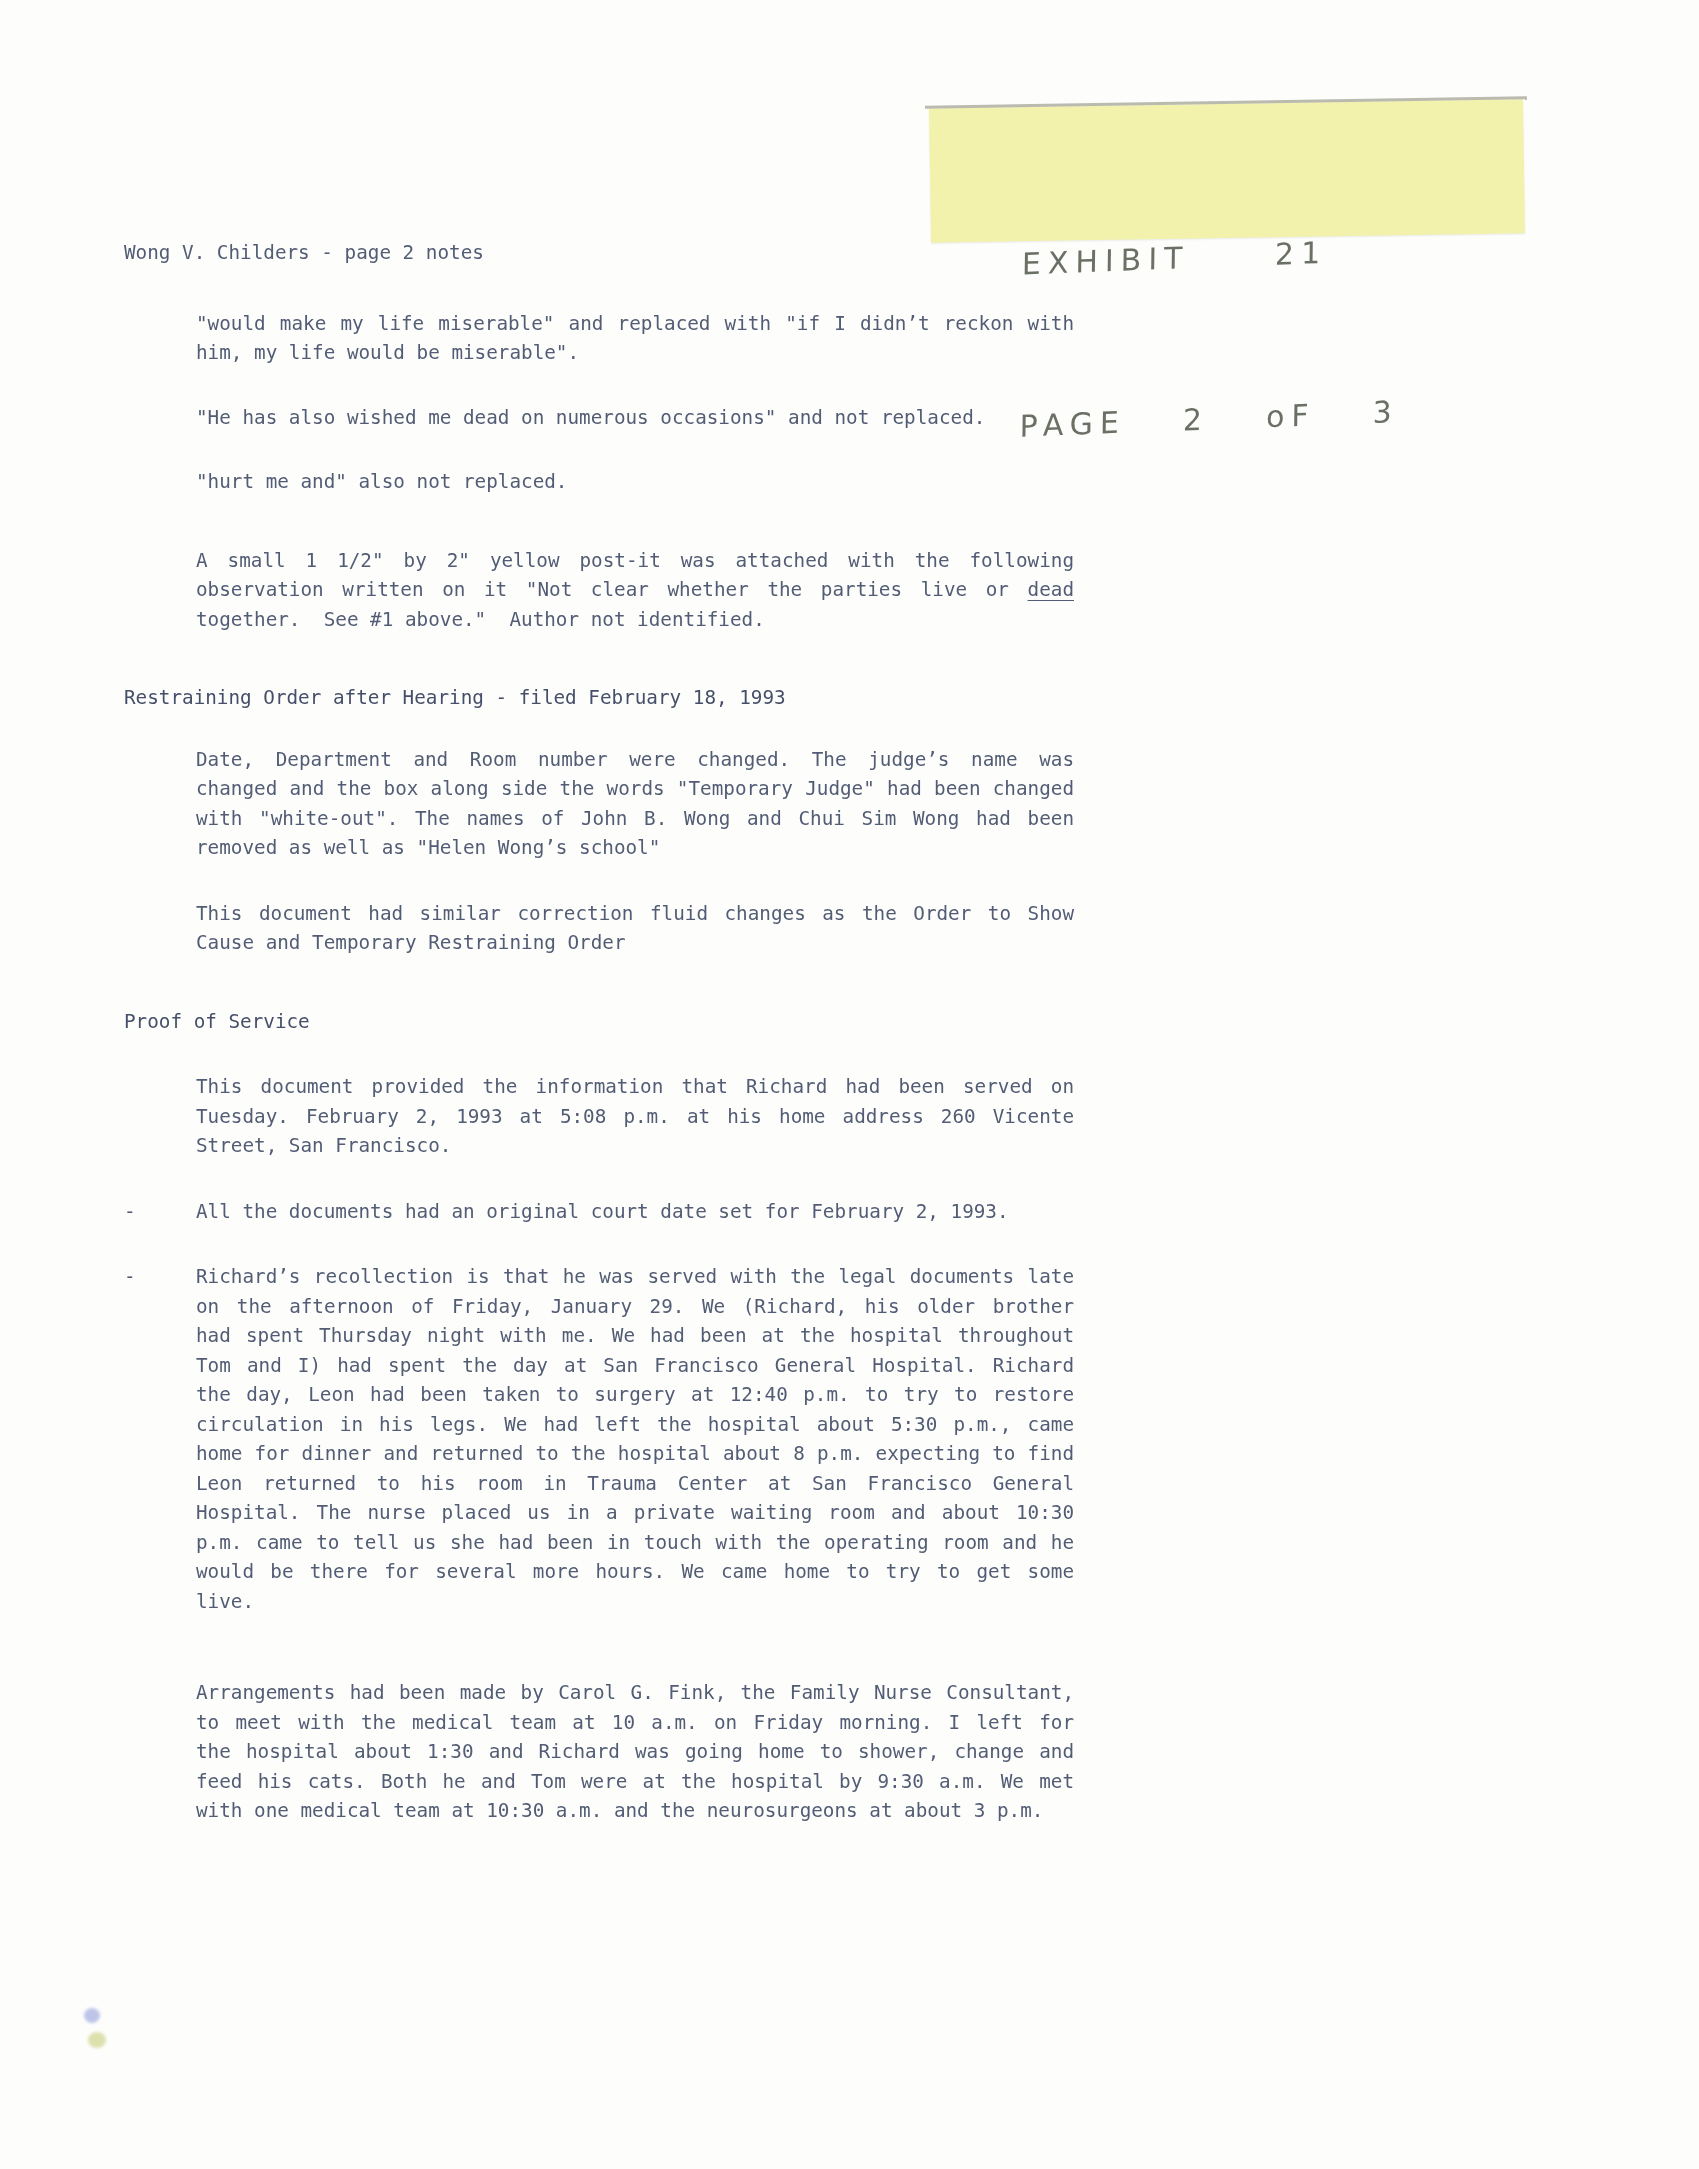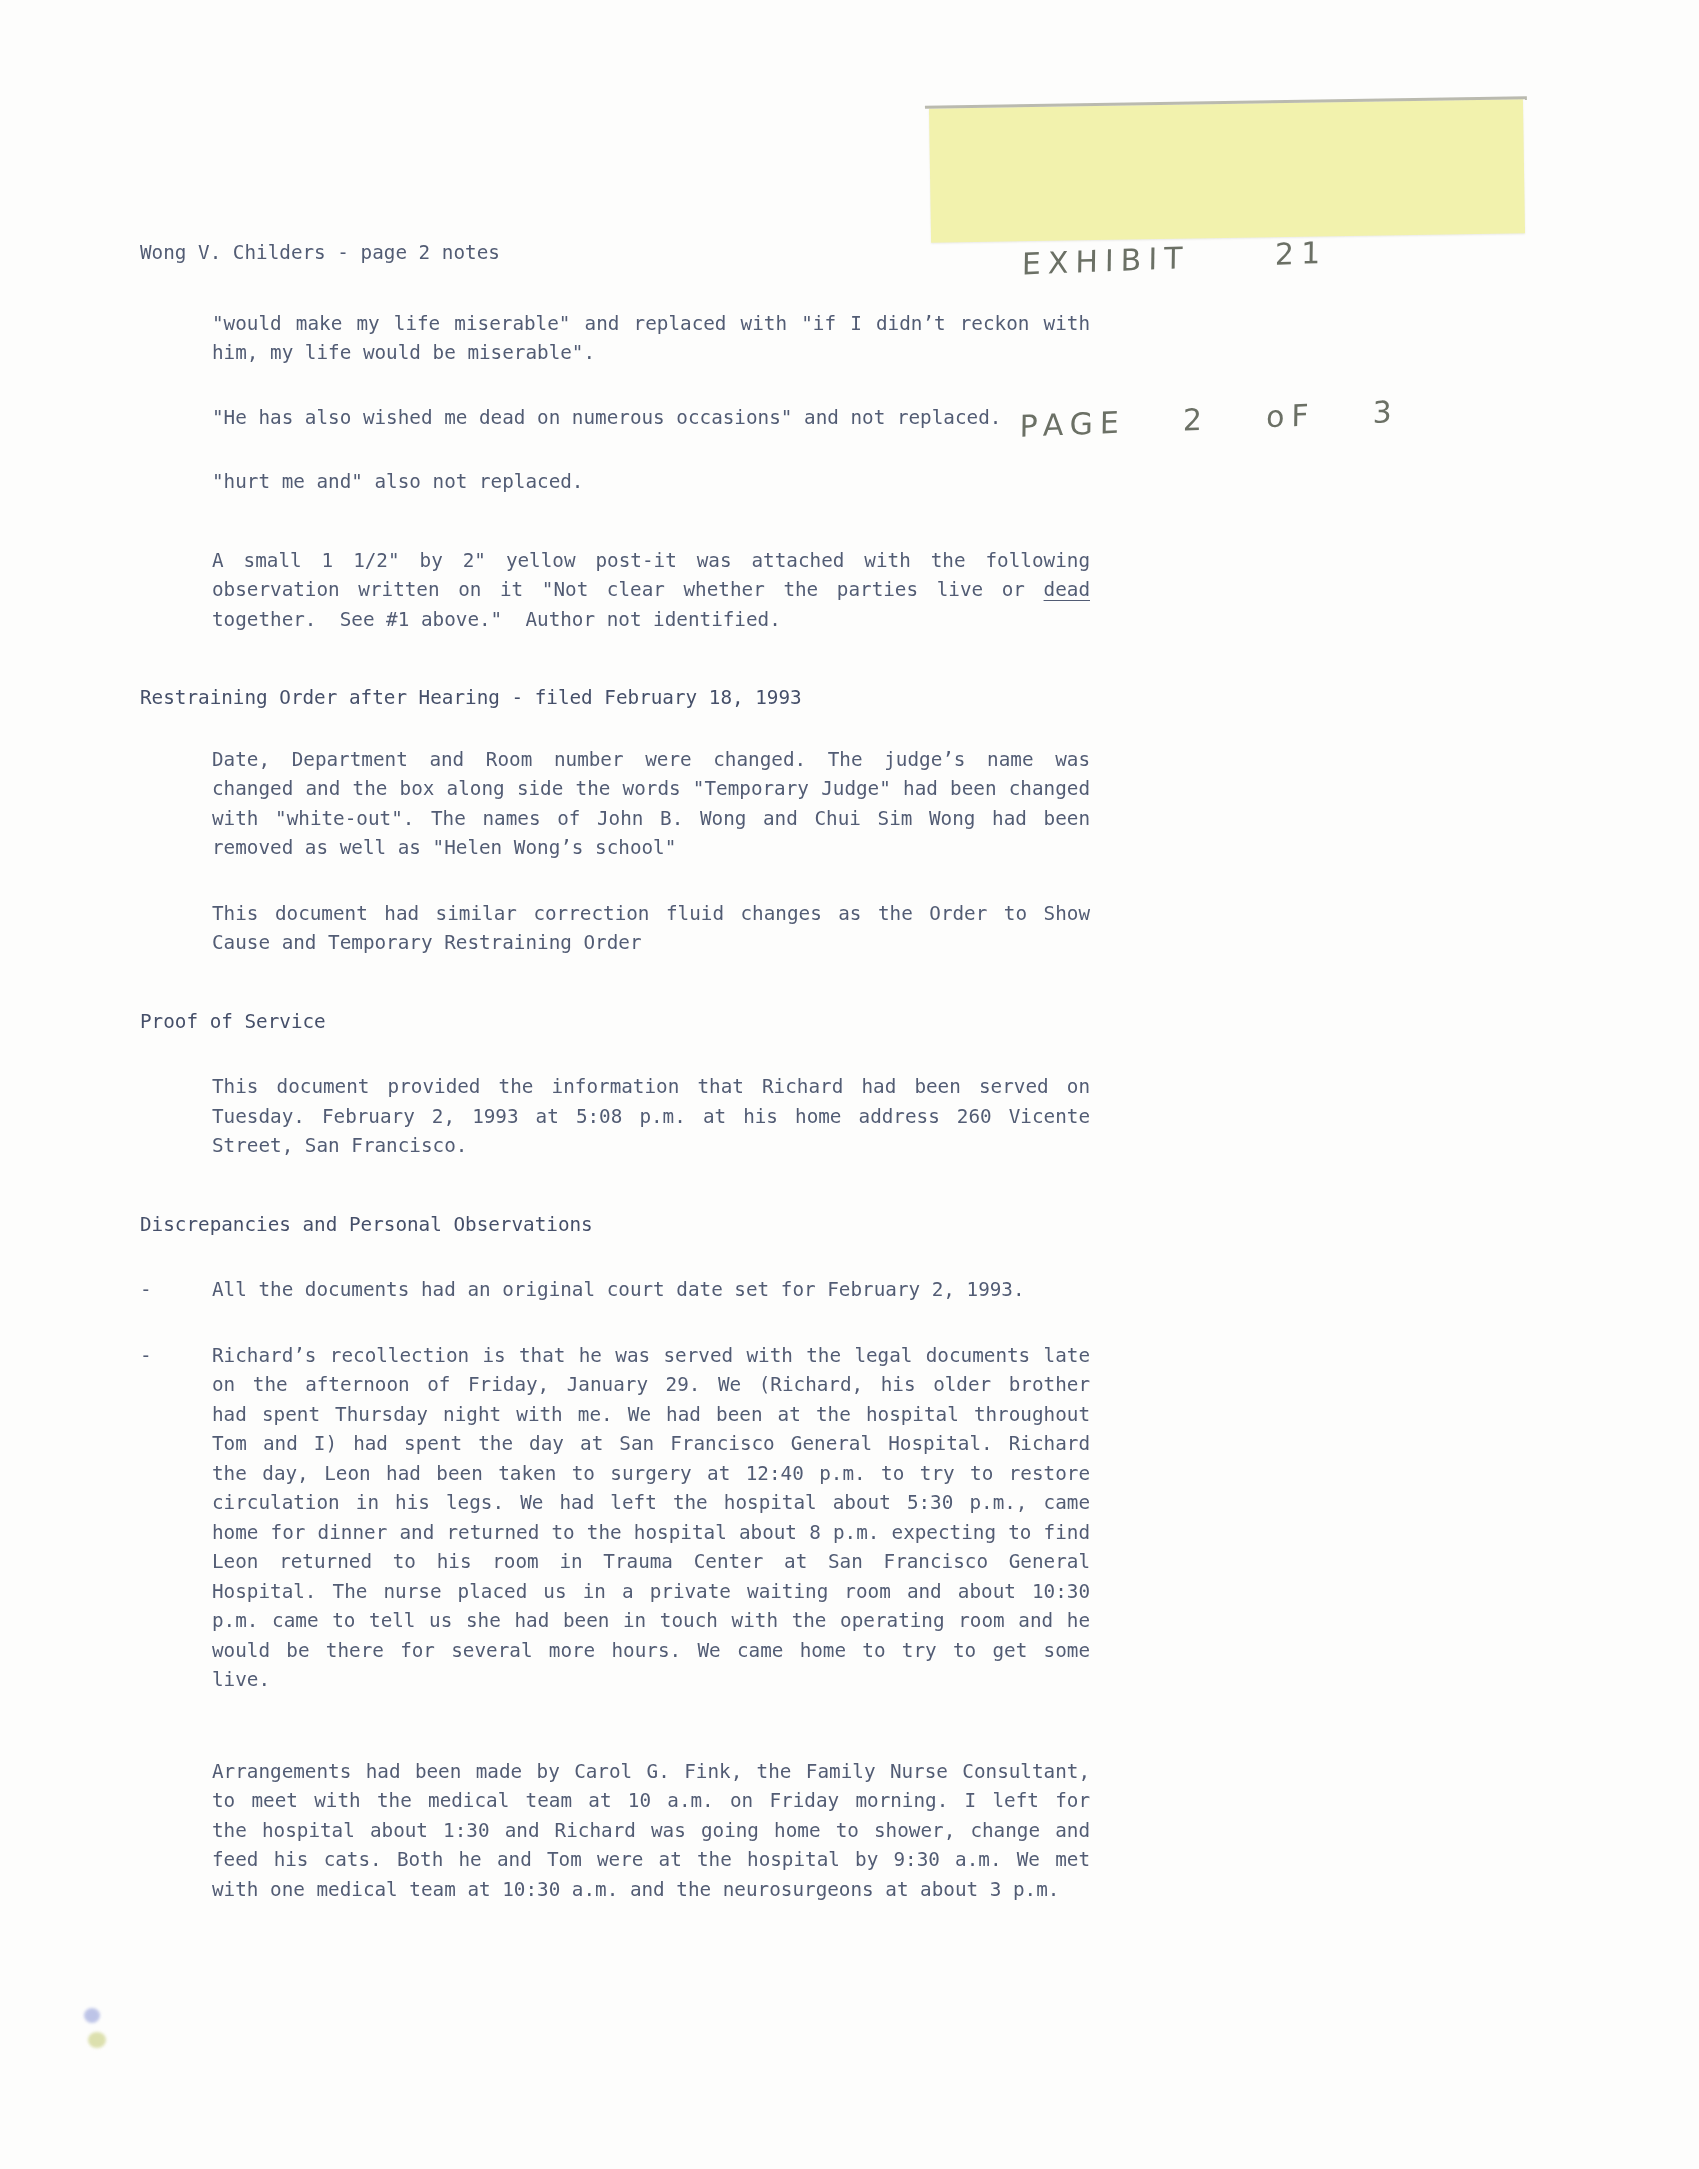--- a/index.html
+++ b/index.html
@@ -39,21 +39,21 @@
     letter-spacing: 7px;
     word-spacing: 12px;
     line-height: 54px;
     white-space: pre;
     transform: rotate(-1.3deg) skewX(-3deg);
   }
 
   
   .doc {
     position: absolute;
-    left: 212px;
+    left: 196px;
     top: 238px;
     width: 878px;
     color: var(--ink, #525c74);
     font-size: 19.3px;
     line-height: 29.5px;
   }
   .title {
     margin-left: -72px;
     white-space: pre;
   }
@@ -134,21 +134,20 @@
     </div>
 
     <div class="heading">Proof of Service</div>
 
     <div class="para para-h">
       <div class="jl">This document provided the information that Richard had been served on</div>
       <div class="jl">Tuesday. February 2, 1993 at 5:08 p.m. at his home address 260 Vicente</div>
       <div class="ll">Street, San Francisco.</div>
     </div>
 
-    <div class="heading">Discrepancies and Personal Observations</div>
 
     <div class="para para-h item">
       <span class="dash">-</span>
       <div class="ll">All the documents had an original court date set for February 2, 1993.</div>
     </div>
 
     <div class="para para-h item">
       <span class="dash">-</span>
       <div class="jl">Richard’s recollection is that he was served with the legal documents late</div>
       <div class="jl">on the afternoon of Friday, January 29.  We (Richard, his older brother</div>

